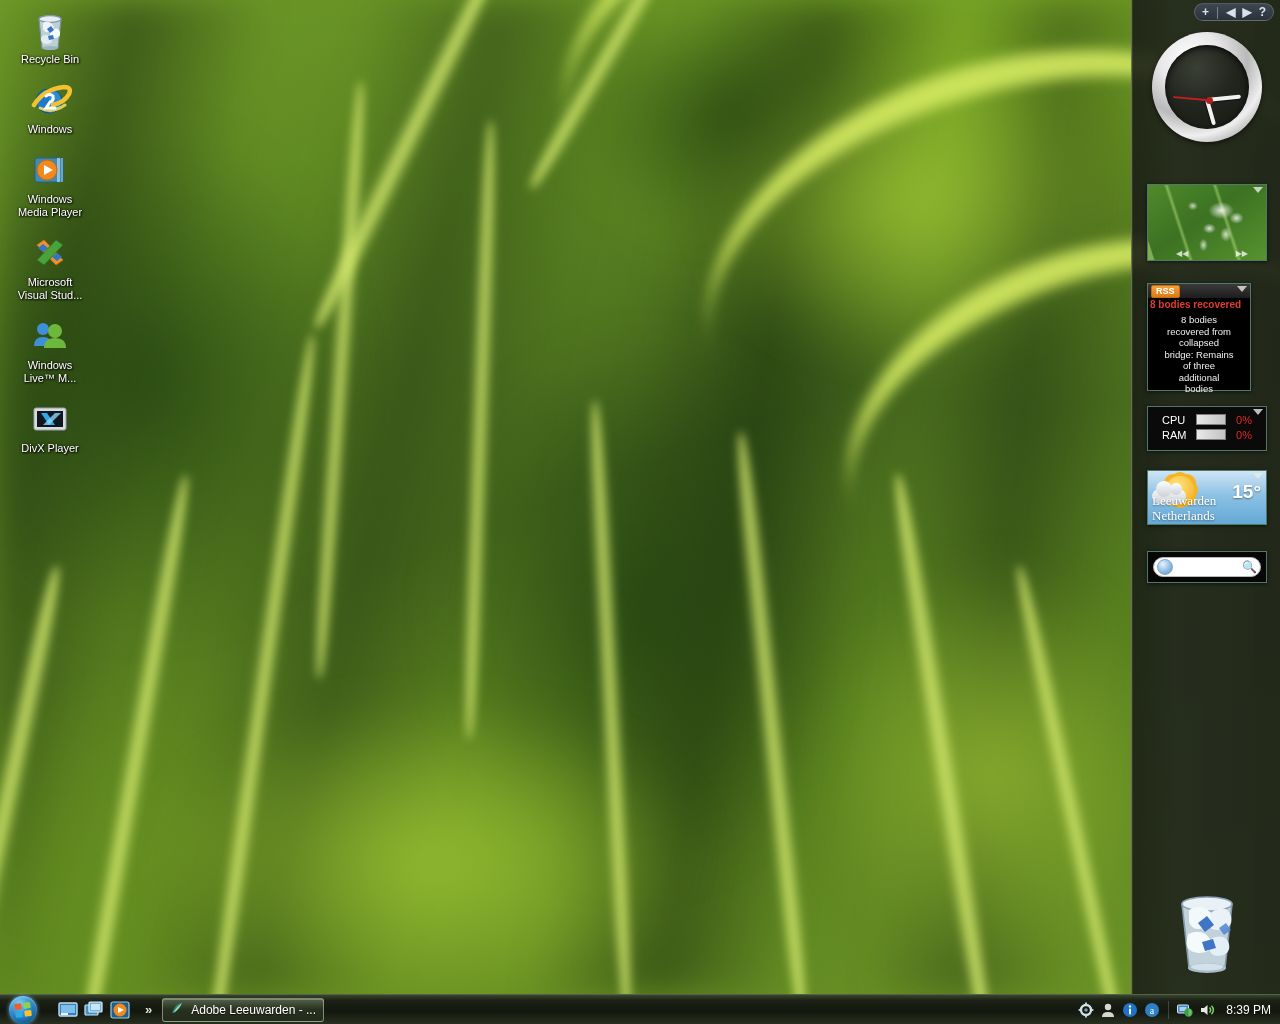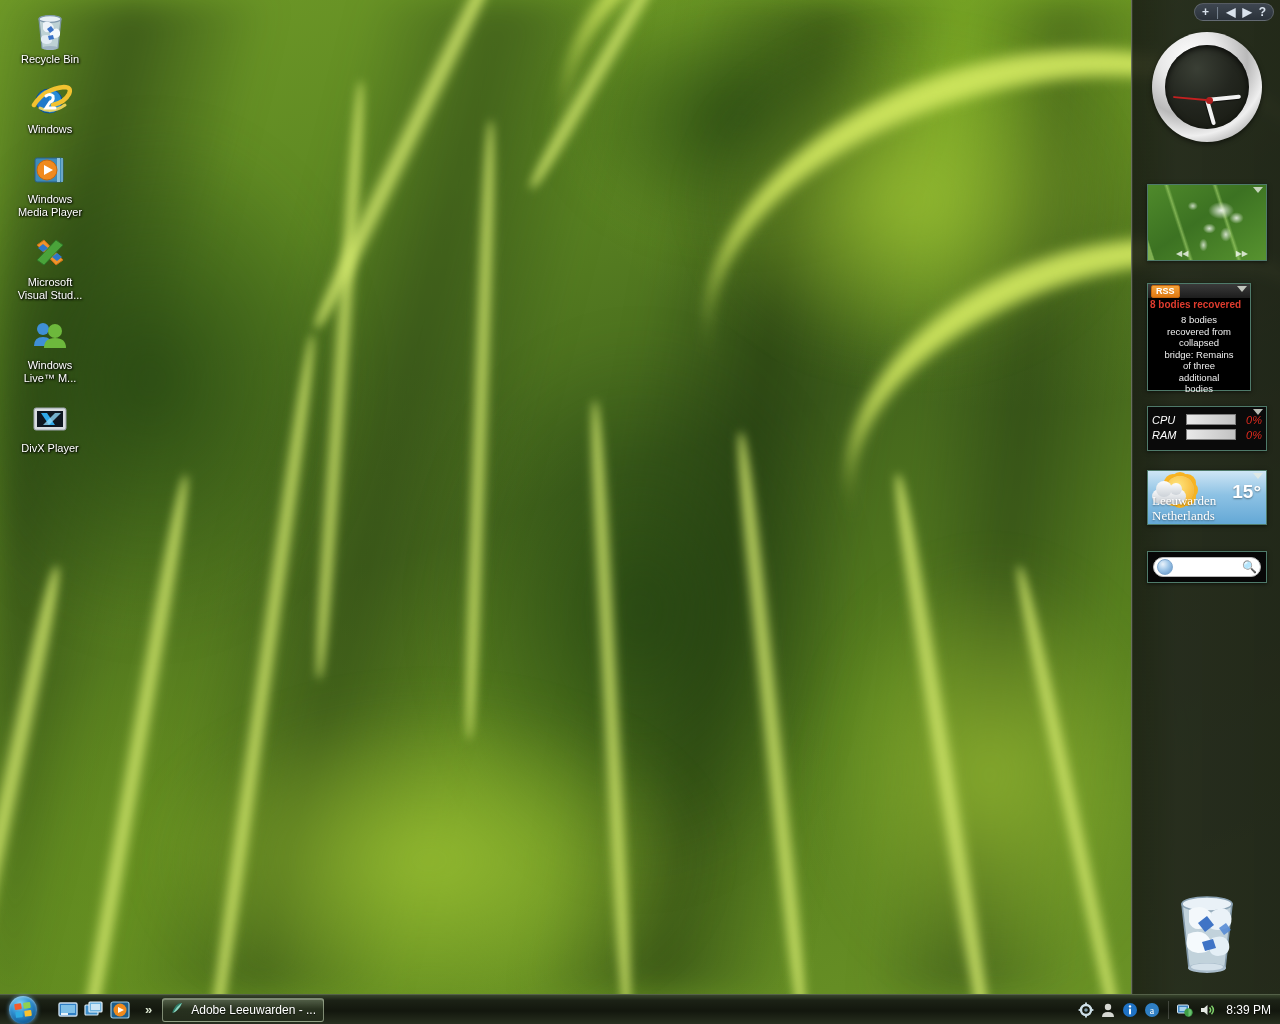--- a/index.html
+++ b/index.html
@@ -163,21 +163,21 @@
     padding:1px 2px 2px 2px; line-height:12px; white-space:nowrap; overflow:hidden;
   }
   .rss-body{
     color:#f0f0f0; font-size:9.5px; line-height:11.5px; text-align:center; padding:1px 16px;
   }
 
   
   #gadget-meter{ top:406px; width:120px; height:45px; }
   .meter-box{
     width:120px; height:45px; border:1px solid #4f7a6a; background:#0a0a0a;
-    position:relative; padding:5px 4px; box-shadow:0 1px 4px rgba(0,0,0,.6);font-style:italic;
+    position:relative; padding:5px 14px; box-shadow:0 1px 4px rgba(0,0,0,.6);
   }
   .meter-row{ display:flex; align-items:center; gap:4px; height:15px; }
   .meter-lbl{ color:#fff; font-size:11px; width:30px; }
   .meter-bar{
     flex:1; height:11px; border:1px solid #7d7d7d;
     background:linear-gradient(180deg,#e9e9e9,#c2c2c2);
   }
   .meter-val{ color:#e02a1e; font-size:11px; width:22px; text-align:right; }
 
   

